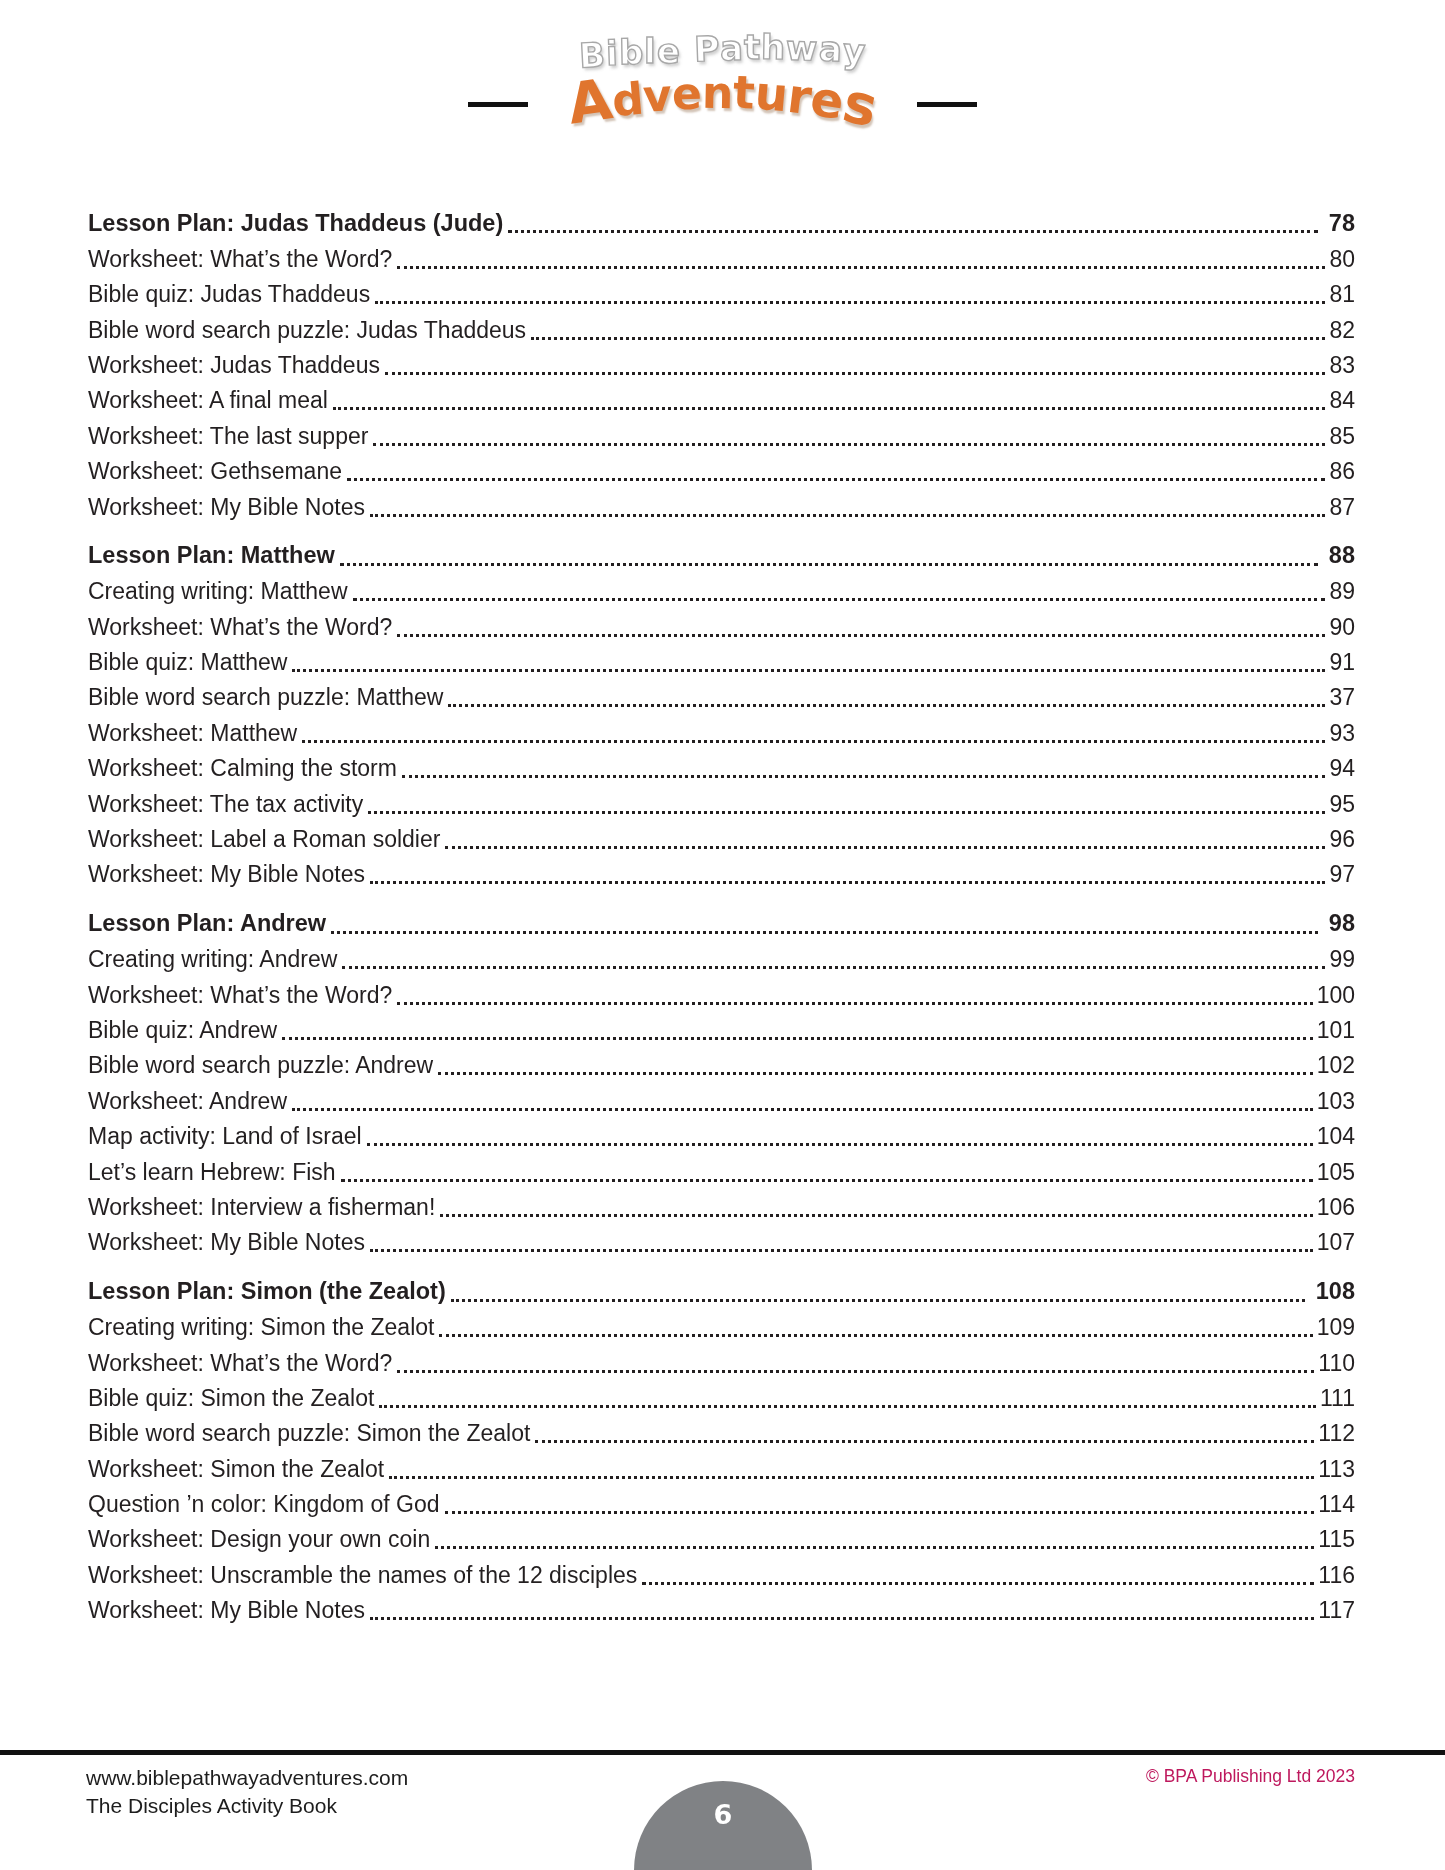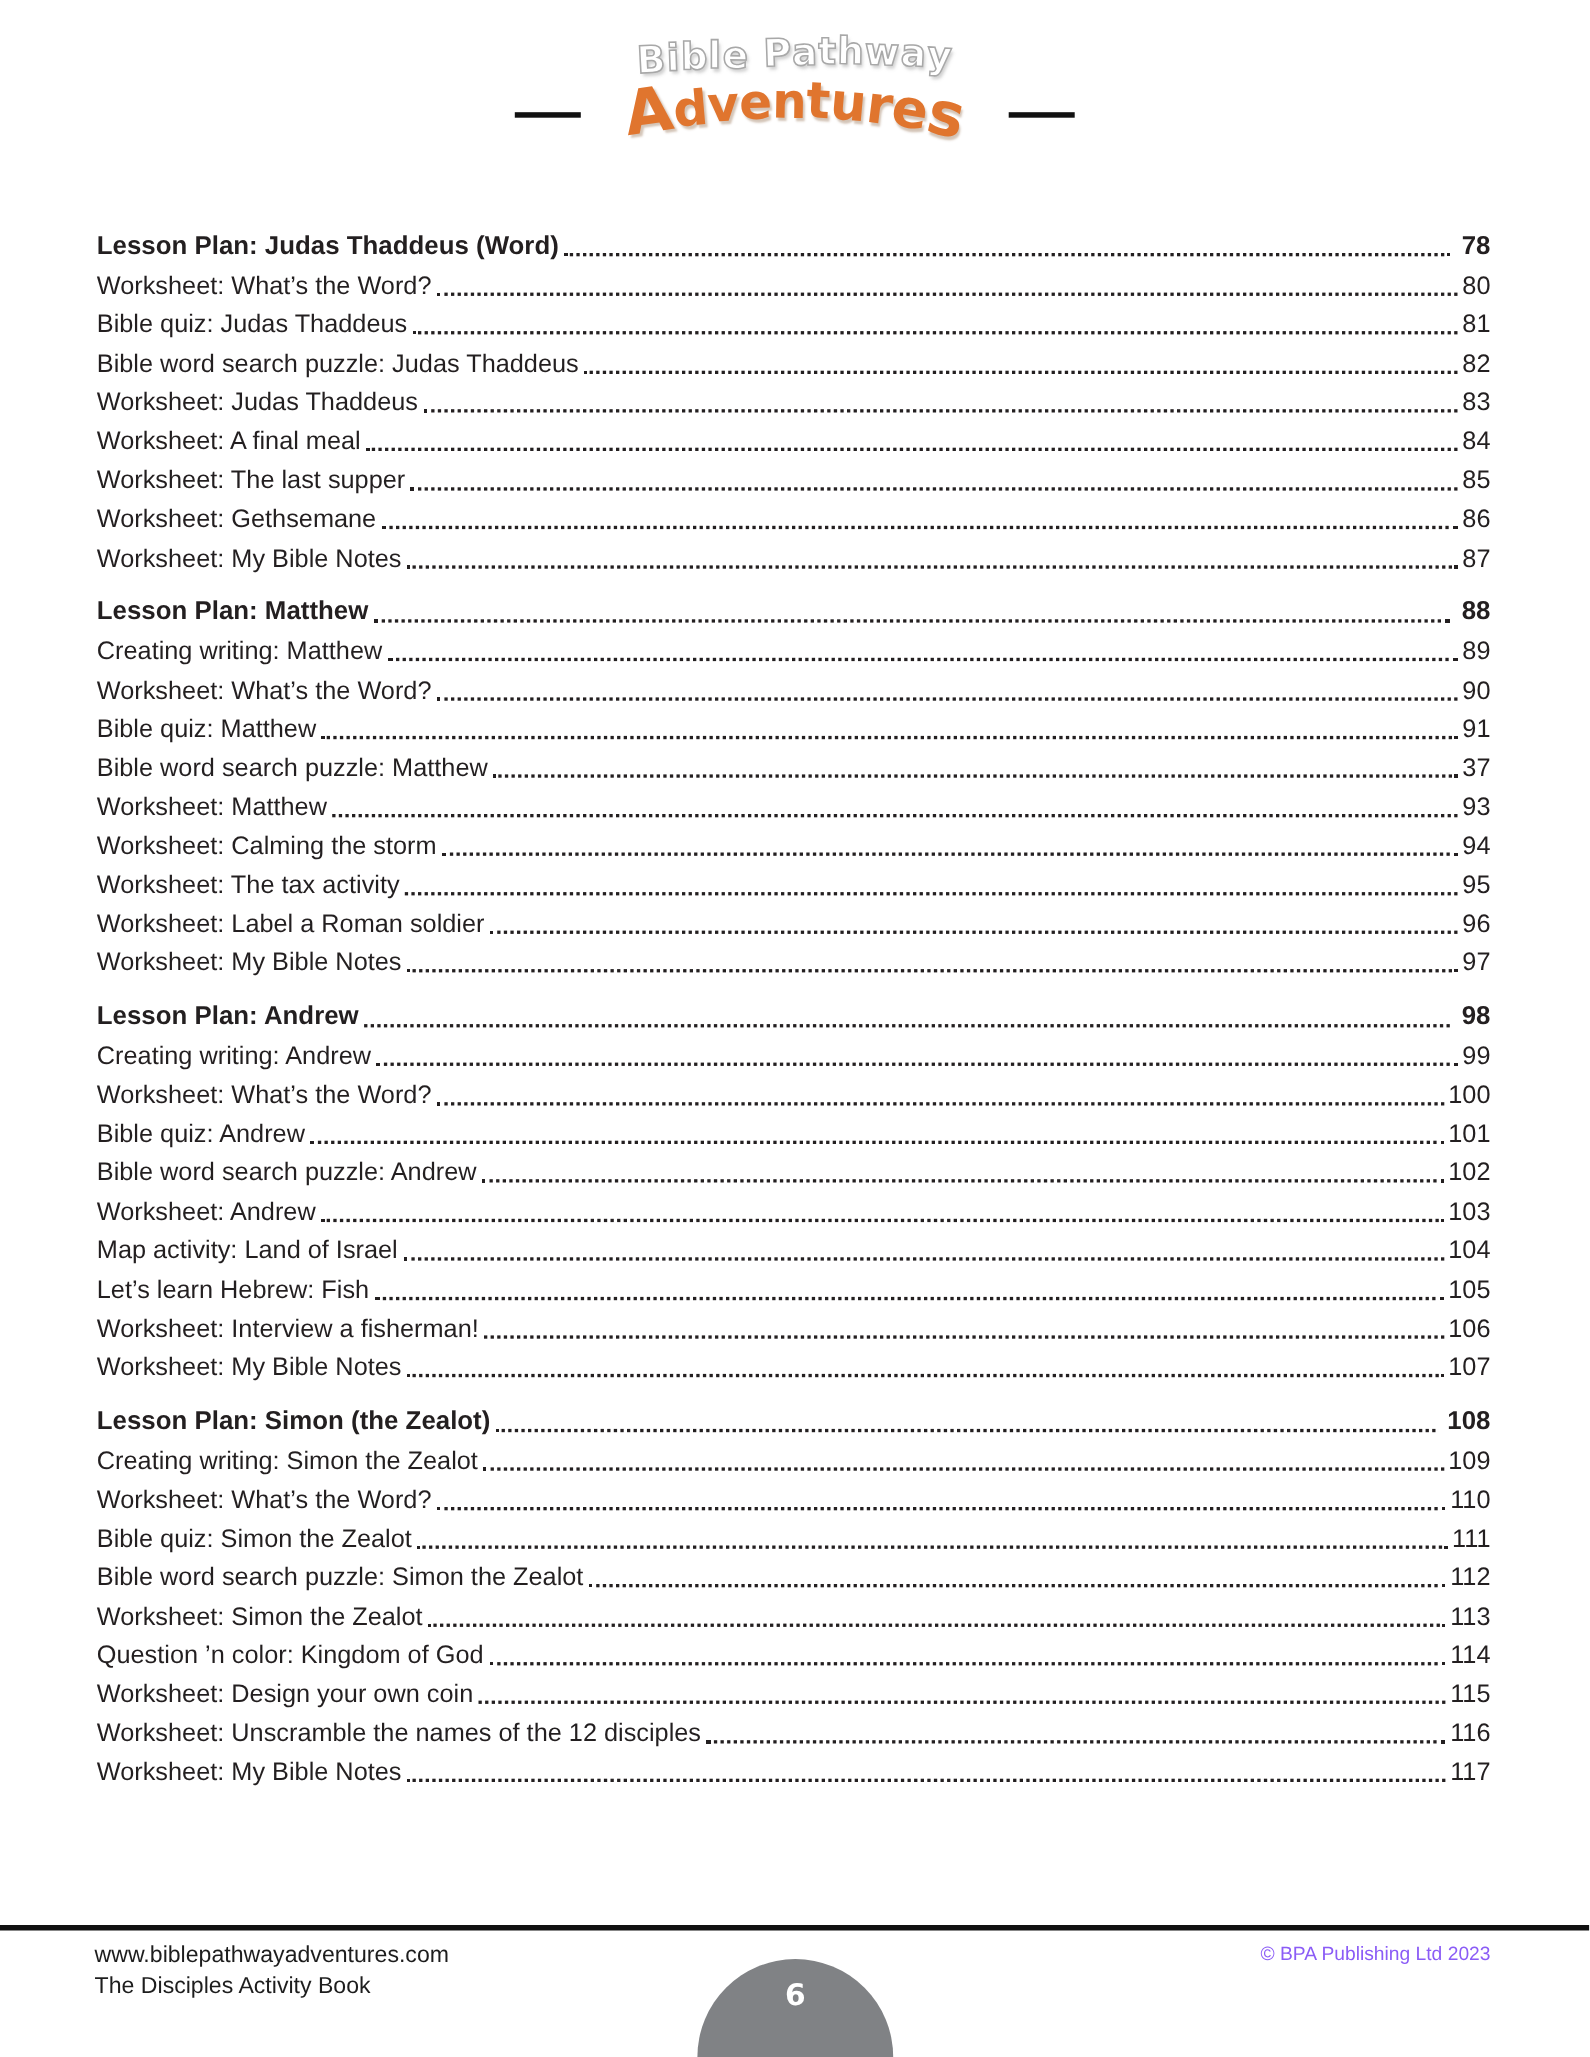--- a/index.html
+++ b/index.html
@@ -70,21 +70,21 @@
   
   .footer-rule{
     position:absolute;left:0;top:1750px;width:1445px;height:5px;background:#111;
   }
   .footer-left{
     position:absolute;left:86px;top:1764px;
     font-size:21px;line-height:28px;color:#1d1d1d;
   }
   .footer-right{
     position:absolute;right:90px;top:1766px;
-    font-size:17.5px;color:#8b5cf6;text-align:right;
+    font-size:17.5px;color:#be185d;text-align:right;
   }
   .page-circle{
     position:absolute;left:634px;top:1781px;
     width:178px;height:178px;border-radius:50%;
     background:#808285;
     display:flex;justify-content:center;align-items:flex-start;
   }
   .page-circle .num{
     margin-top:18px;
     color:#ffffff;font-size:27px;font-weight:bold;
@@ -101,21 +101,21 @@
     <div class="logo-text">
       <div class="brand-top"><span style="transform: translateY(5px) rotate(-3deg); font-size: 34px;">B</span><span style="transform: translateY(3px) rotate(-2deg); font-size: 34px;">i</span><span style="transform: translateY(2px) rotate(-1deg); font-size: 34px;">b</span><span style="transform: translateY(1px) rotate(0deg); font-size: 34px;">l</span><span style="transform: translateY(1px) rotate(1deg); font-size: 34px;">e</span><span style="transform: translateY(0px) rotate(0deg); font-size: 34px;">&nbsp;</span><span style="transform: translateY(-1px) rotate(-2deg); font-size: 34.68px;">P</span><span style="transform: translateY(-2px) rotate(-1deg); font-size: 34px;">a</span><span style="transform: translateY(-3px) rotate(0deg); font-size: 34px;">t</span><span style="transform: translateY(-3px) rotate(1deg); font-size: 34px;">h</span><span style="transform: translateY(-2px) rotate(2deg); font-size: 34px;">w</span><span style="transform: translateY(-1px) rotate(3deg); font-size: 34px;">a</span><span style="transform: translateY(1px) rotate(4deg); font-size: 34px;">y</span></div>
       <div class="brand-bottom"><span style="transform: translateY(7px) rotate(-8deg); font-size: 56.32px;">A</span><span style="transform: translateY(1px) rotate(-5deg); font-size: 44px;">d</span><span style="transform: translateY(-3px) rotate(-3deg); font-size: 44px;">v</span><span style="transform: translateY(-5px) rotate(-1deg); font-size: 44px;">e</span><span style="transform: translateY(-6px) rotate(1deg); font-size: 44px;">n</span><span style="transform: translateY(-6px) rotate(3deg); font-size: 45.32px;">t</span><span style="transform: translateY(-4px) rotate(5deg); font-size: 46.2px;">u</span><span style="transform: translateY(-1px) rotate(7deg); font-size: 47.52px;">r</span><span style="transform: translateY(3px) rotate(9deg); font-size: 48.4px;">e</span><span style="transform: translateY(10px) rotate(13deg); font-size: 55px;">s</span></div>
     </div>
     <div class="logo-dash right"></div>
   </div>
 
   <div class="toc">
       <div class="toc-section">
         <div class="toc-row header">
-          <span class="t">Lesson Plan: Judas Thaddeus (Word)</span>
+          <span class="t">Lesson Plan: Judas Thaddeus (Jude)</span>
           <span class="leader"></span>
           <span class="n">78</span>
         </div>
         <div class="toc-row">
           <span class="t">Worksheet: What’s the Word?</span>
           <span class="leader"></span>
           <span class="n">80</span>
         </div>
         <div class="toc-row">
           <span class="t">Bible quiz: Judas Thaddeus</span>

